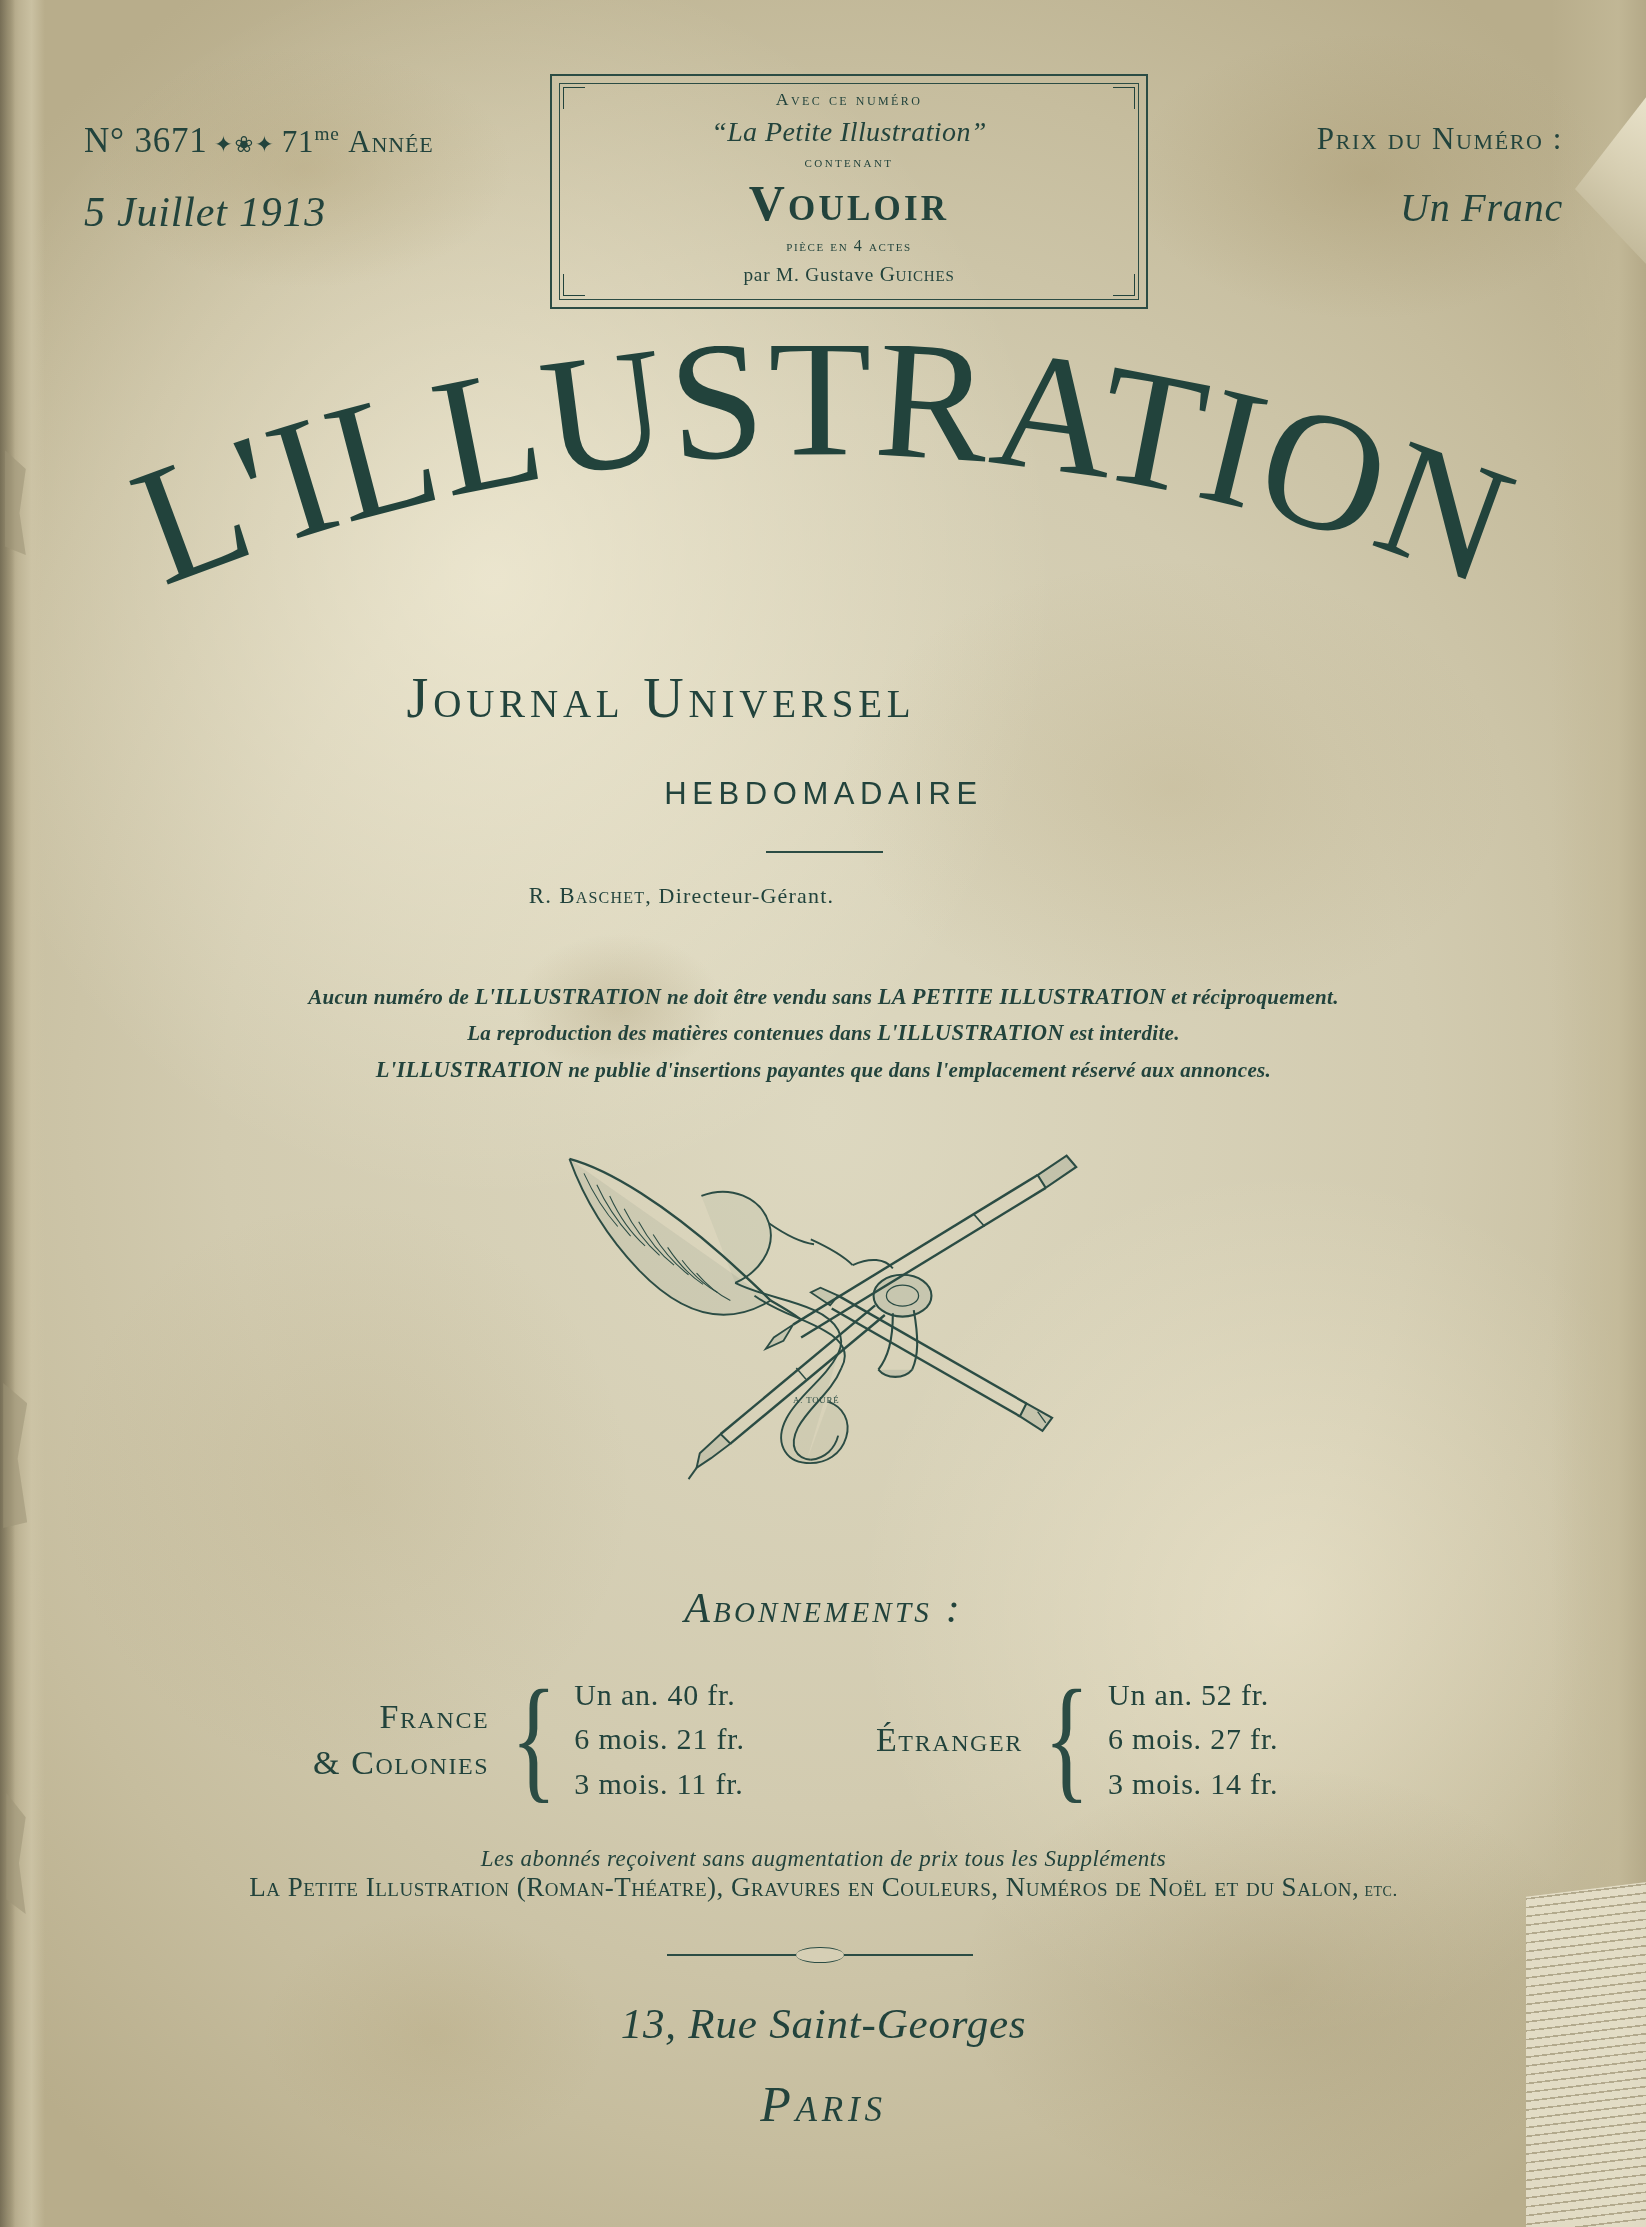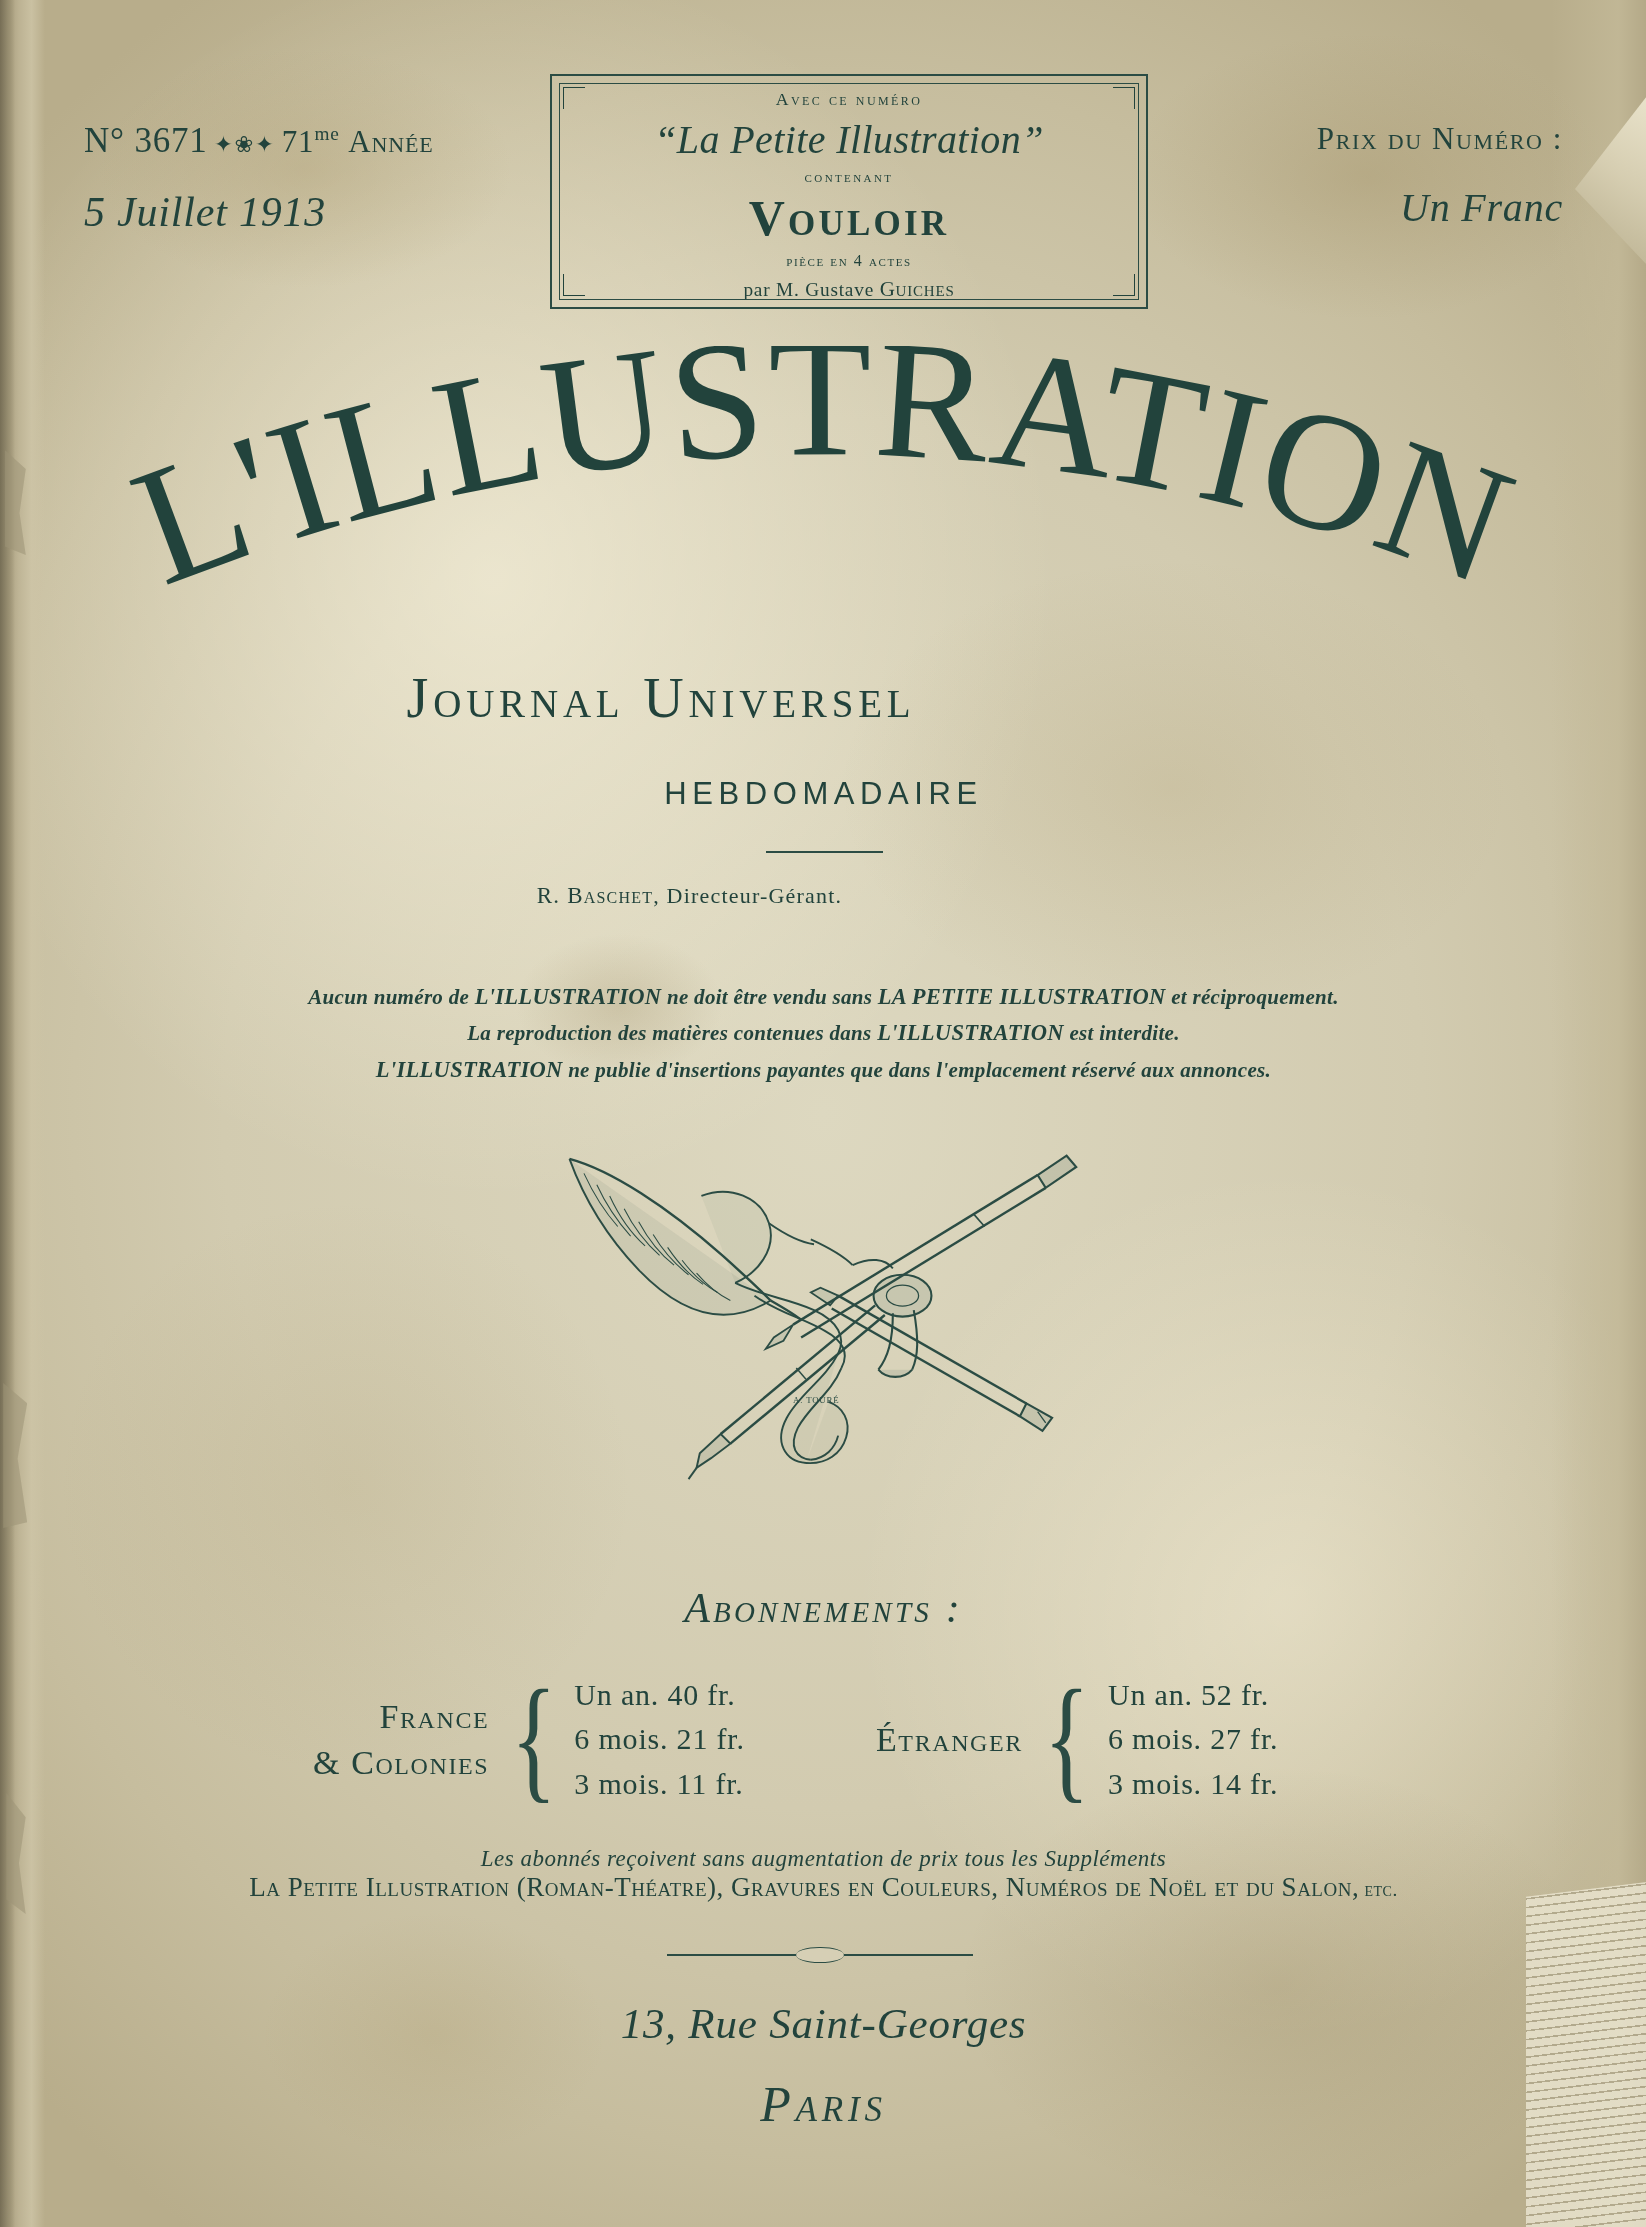--- a/index.html
+++ b/index.html
@@ -166,21 +166,21 @@
   .co-tr { right: 11.3px; top: 11.3px; border-right: 1.6px solid; border-top: 1.6px solid; }
   .co-bl { left: 11.3px; bottom: 11.3px; border-left: 1.6px solid; border-bottom: 1.6px solid; }
   .co-br { right: 11.3px; bottom: 11.3px; border-right: 1.6px solid; border-bottom: 1.6px solid; }
 
   #supp-avec {
     font-size: 17.7px;
     font-variant: small-caps;
     letter-spacing: 2.4px;
   }
   #supp-title {
-    font-size: 40px;
+    font-size: 28px;
     font-style: italic;
     margin-top: 6.4px;
     letter-spacing: 0.4px;
   }
   #supp-contenant {
     font-size: 15.3px;
     font-variant: small-caps;
     letter-spacing: 2.4px;
     margin-top: 4.8px;
   }
@@ -247,21 +247,20 @@
     background: #2b4c44;
   }
   #director {
     position: absolute;
     left: 0; top: 883px;
     width: 1363px;
     text-align: center;
     font-size: 22px;
     letter-spacing: 1.2px;
     color: #22433c;
-    padding-left: 8px;
   }
   #director .sc { font-variant: small-caps; font-size: 23px; }
 
   
   #legal {
     position: absolute;
     left: 0; top: 979px;
     width: 1647px;
     text-align: center;
     color: #22433c;

